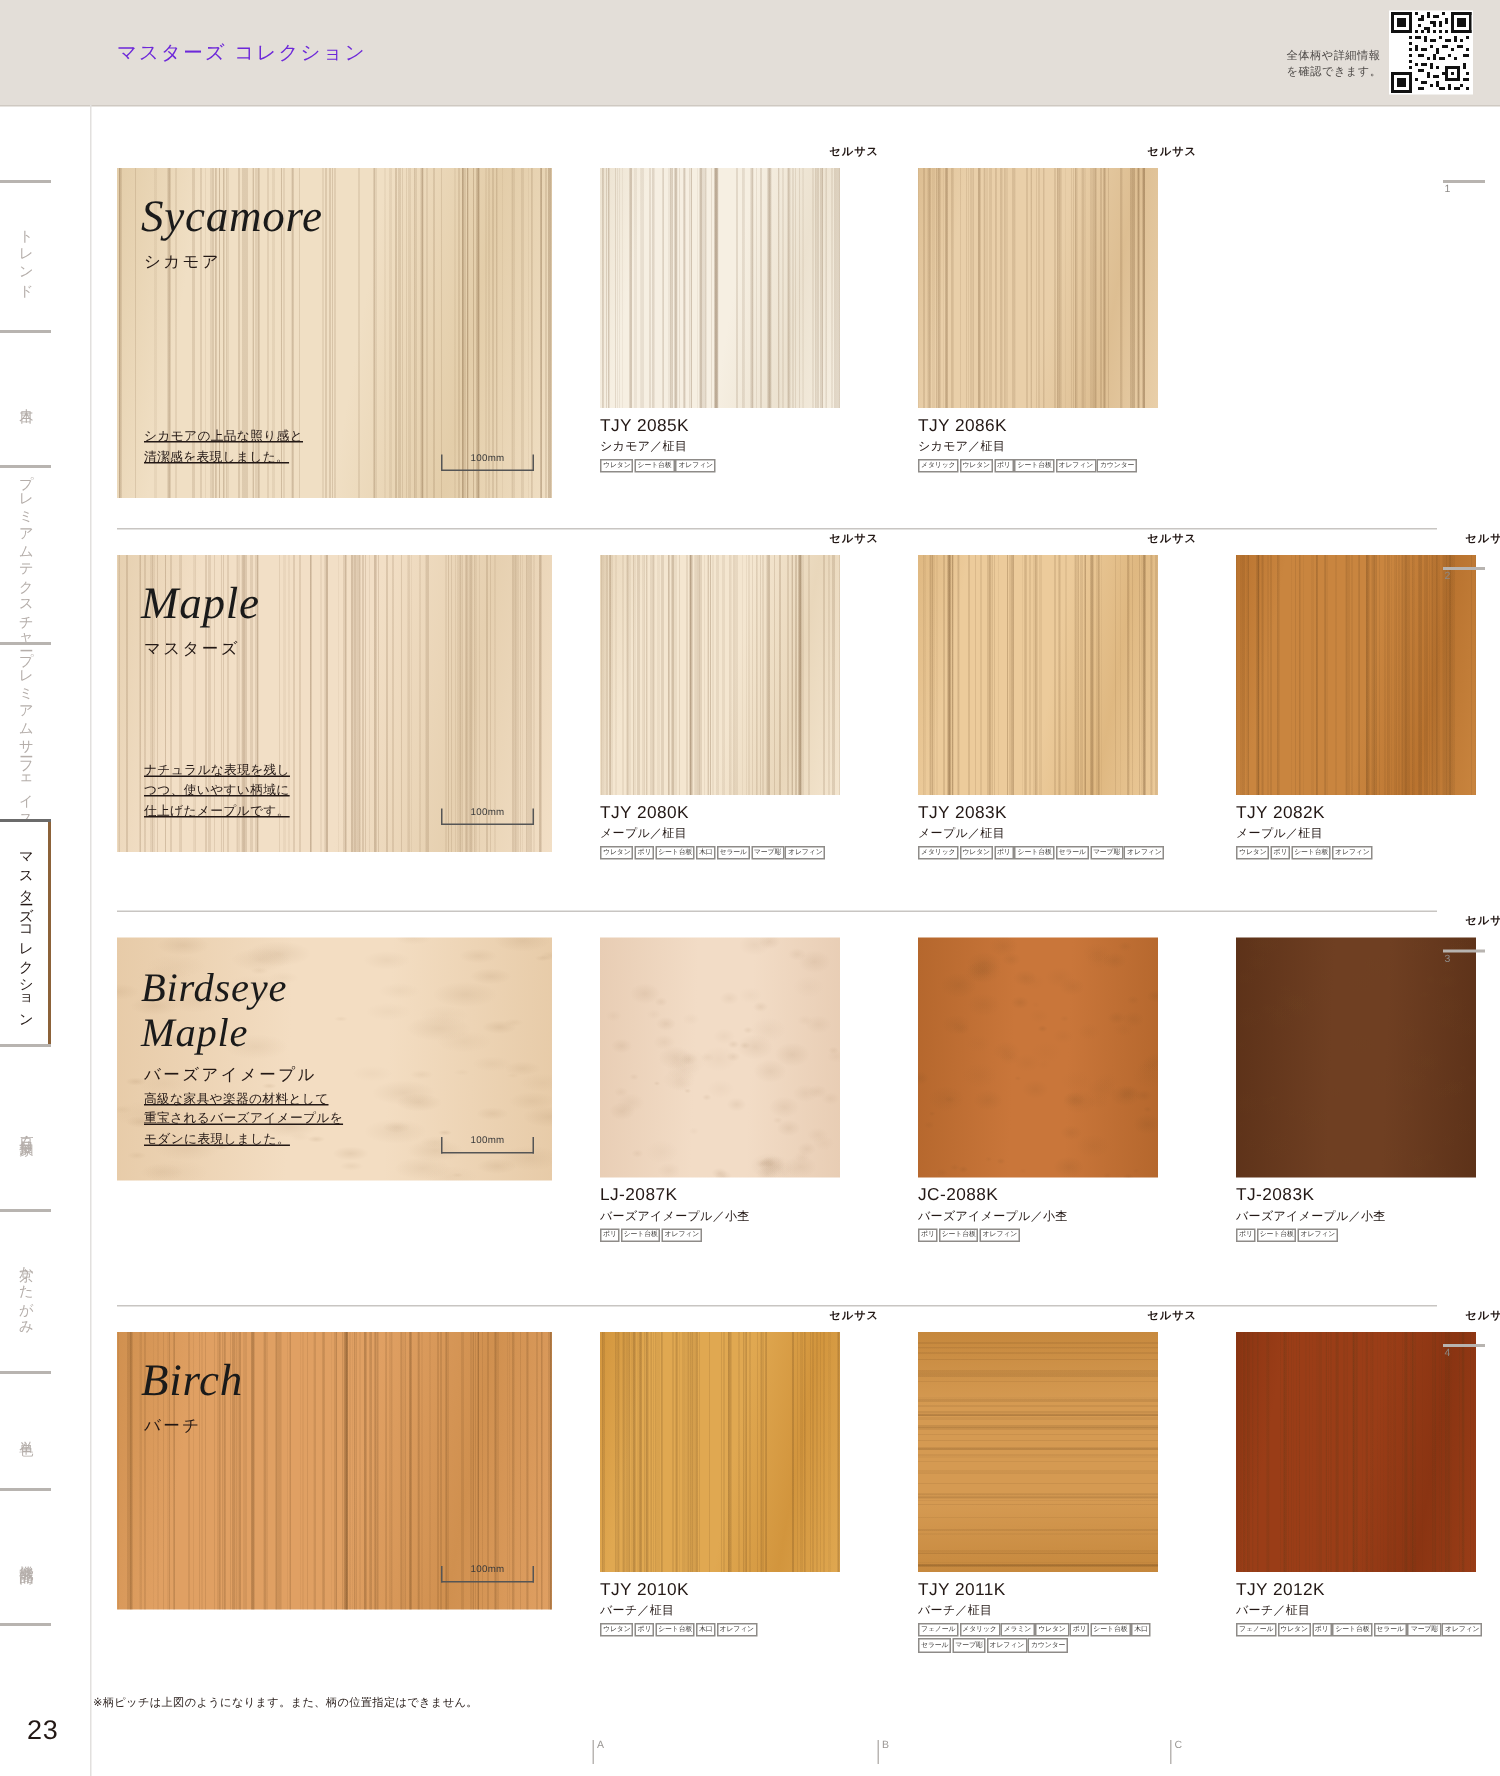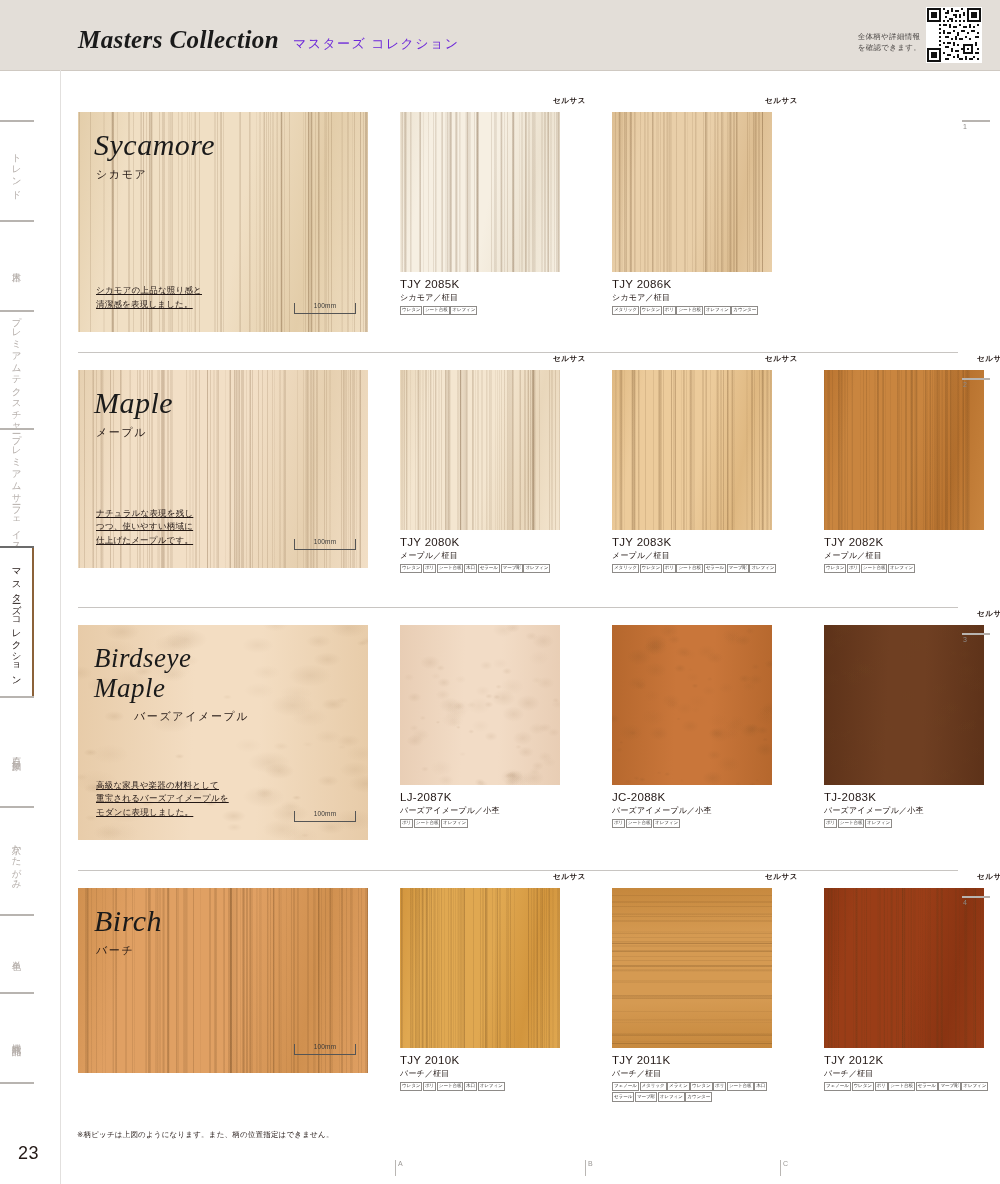--- a/index.html
+++ b/index.html
@@ -105,32 +105,31 @@
     padding:1.4px 1px 1.4px; margin:0 .6px .8px 0;
     white-space:nowrap; background:#fff;
   }
 
   
   .rmark { position:absolute; right:8px; width:30px; }
   .rmark .bar { width:28px; height:2px; background:#b8b4b0; }
   .rmark .num { font-size:7px; color:#8d8a87; margin-top:1px; padding-left:1px; }
 
   
-  .footnote { position:absolute; left:62px; bottom:44px; font-size:7.5px; color:#231815; letter-spacing:.2px;padding-left:15px; }
+  .footnote { position:absolute; left:62px; bottom:44px; font-size:7.5px; color:#231815; letter-spacing:.2px; }
   .pageno { position:absolute; left:18px; bottom:20px; font-size:18px; color:#231815; letter-spacing:.5px; }
   .cmark { position:absolute; bottom:8px; display:flex; align-items:flex-start; }
   .cmark .tick { width:1px; height:16px; background:#b9b6b3; }
   .cmark .lbl { font-size:7px; color:#9a9794; margin-left:2px; }
 </style>
 </head>
 <body>
 
 <div class="header">
   <div class="header-inner">
-    <span class="brand-en">Masters Collection</span>
     <span class="brand-jp">マスターズ コレクション</span>
   </div>
   <div class="qr-block">
     <div class="qr-cap">全体柄や詳細情報
 を確認できます。</div>
     <div class="qr">
       <svg width="54" height="54" viewBox="0 0 27 27" shape-rendering="crispEdges">
         <rect width="27" height="27" fill="#fff"></rect>
         <g fill="#111">
 
@@ -305,21 +304,21 @@
             <span class="tag">カウンター</span>
           </div>
         </div>
       </div>
     </div>
     <div class="row-rule" style="top: 607px;"></div>
     <div class="row" style="top: 370px;">
       <div class="hero" style="height: 198px;">
         <div class="hero-img" style="background: linear-gradient(90deg, transparent 97.07%, rgba(90, 55, 20, 0.11) 97.07%, rgba(90, 55, 20, 0.11) calc(97.07% + 1.84px), transparent calc(97.07% + 1.84px)), linear-gradient(90deg, transparent 90.69%, rgba(90, 55, 20, 0.13) 90.69%, rgba(90, 55, 20, 0.13) calc(90.69% + 1.49px), transparent calc(90.69% + 1.49px)), linear-gradient(90deg, transparent 78.64%, rgba(90, 55, 20, 0.1) 78.64%, rgba(90, 55, 20, 0.1) calc(78.64% + 0.39px), transparent calc(78.64% + 0.39px)), linear-gradient(90deg, transparent 27.26%, rgba(90, 55, 20, 0.06) 27.26%, rgba(90, 55, 20, 0.06) calc(27.26% + 1.28px), transparent calc(27.26% + 1.28px)), linear-gradient(90deg, transparent 57.05%, rgba(90, 55, 20, 0.145) 57.05%, rgba(90, 55, 20, 0.145) calc(57.05% + 0.75px), transparent calc(57.05% + 0.75px)), linear-gradient(90deg, transparent 14.61%, rgba(90, 55, 20, 0.114) 14.61%, rgba(90, 55, 20, 0.114) calc(14.61% + 1.21px), transparent calc(14.61% + 1.21px)), linear-gradient(90deg, transparent 71.05%, rgba(90, 55, 20, 0.137) 71.05%, rgba(90, 55, 20, 0.137) calc(71.05% + 1.8px), transparent calc(71.05% + 1.8px)), linear-gradient(90deg, transparent 32.25%, rgba(90, 55, 20, 0.086) 32.25%, rgba(90, 55, 20, 0.086) calc(32.25% + 1.04px), transparent calc(32.25% + 1.04px)), linear-gradient(90deg, transparent 61.91%, rgba(90, 55, 20, 0.145) 61.91%, rgba(90, 55, 20, 0.145) calc(61.91% + 1.23px), transparent calc(61.91% + 1.23px)), linear-gradient(90deg, transparent 80.29%, rgba(90, 55, 20, 0.07) 80.29%, rgba(90, 55, 20, 0.07) calc(80.29% + 0.96px), transparent calc(80.29% + 0.96px)), linear-gradient(90deg, transparent 39.4%, rgba(90, 55, 20, 0.055) 39.4%, rgba(90, 55, 20, 0.055) calc(39.4% + 1.32px), transparent calc(39.4% + 1.32px)), linear-gradient(90deg, transparent 76.11%, rgba(90, 55, 20, 0.145) 76.11%, rgba(90, 55, 20, 0.145) calc(76.11% + 0.63px), transparent calc(76.11% + 0.63px)), linear-gradient(90deg, transparent 95.7%, rgba(90, 55, 20, 0.06) 95.7%, rgba(90, 55, 20, 0.06) calc(95.7% + 1.3px), transparent calc(95.7% + 1.3px)), linear-gradient(90deg, transparent 81.12%, rgba(90, 55, 20, 0.06) 81.12%, rgba(90, 55, 20, 0.06) calc(81.12% + 1.8px), transparent calc(81.12% + 1.8px)), linear-gradient(90deg, transparent 53.81%, rgba(90, 55, 20, 0.11) 53.81%, rgba(90, 55, 20, 0.11) calc(53.81% + 1.33px), transparent calc(53.81% + 1.33px)), linear-gradient(90deg, transparent 37.14%, rgba(90, 55, 20, 0.1) 37.14%, rgba(90, 55, 20, 0.1) calc(37.14% + 1.04px), transparent calc(37.14% + 1.04px)), linear-gradient(90deg, transparent 11.11%, rgba(90, 55, 20, 0.07) 11.11%, rgba(90, 55, 20, 0.07) calc(11.11% + 0.36px), transparent calc(11.11% + 0.36px)), linear-gradient(90deg, transparent 97.29%, rgba(90, 55, 20, 0.114) 97.29%, rgba(90, 55, 20, 0.114) calc(97.29% + 0.61px), transparent calc(97.29% + 0.61px)), linear-gradient(90deg, transparent 52.43%, rgba(90, 55, 20, 0.114) 52.43%, rgba(90, 55, 20, 0.114) calc(52.43% + 1.38px), transparent calc(52.43% + 1.38px)), linear-gradient(90deg, transparent 47.9%, rgba(90, 55, 20, 0.118) 47.9%, rgba(90, 55, 20, 0.118) calc(47.9% + 1.46px), transparent calc(47.9% + 1.46px)), linear-gradient(90deg, transparent 6.11%, rgba(90, 55, 20, 0.118) 6.11%, rgba(90, 55, 20, 0.118) calc(6.11% + 1.33px), transparent calc(6.11% + 1.33px)), linear-gradient(90deg, transparent 44.33%, rgba(90, 55, 20, 0.14) 44.33%, rgba(90, 55, 20, 0.14) calc(44.33% + 0.95px), transparent calc(44.33% + 0.95px)), linear-gradient(90deg, transparent 63.29%, rgba(90, 55, 20, 0.118) 63.29%, rgba(90, 55, 20, 0.118) calc(63.29% + 1px), transparent calc(63.29% + 1px)), linear-gradient(90deg, transparent 5.31%, rgba(90, 55, 20, 0.086) 5.31%, rgba(90, 55, 20, 0.086) calc(5.31% + 0.63px), transparent calc(5.31% + 0.63px)), linear-gradient(90deg, transparent 82.45%, rgba(90, 55, 20, 0.055) 82.45%, rgba(90, 55, 20, 0.055) calc(82.45% + 1.05px), transparent calc(82.45% + 1.05px)), linear-gradient(90deg, transparent 60.38%, rgba(90, 55, 20, 0.106) 60.38%, rgba(90, 55, 20, 0.106) calc(60.38% + 0.31px), transparent calc(60.38% + 0.31px)), linear-gradient(90deg, transparent 91.35%, rgba(90, 55, 20, 0.098) 91.35%, rgba(90, 55, 20, 0.098) calc(91.35% + 1.65px), transparent calc(91.35% + 1.65px)), linear-gradient(90deg, transparent 23.95%, rgba(90, 55, 20, 0.133) 23.95%, rgba(90, 55, 20, 0.133) calc(23.95% + 0.81px), transparent calc(23.95% + 0.81px)), linear-gradient(90deg, transparent 66.98%, rgba(90, 55, 20, 0.1) 66.98%, rgba(90, 55, 20, 0.1) calc(66.98% + 1.15px), transparent calc(66.98% + 1.15px)), linear-gradient(90deg, transparent 40.47%, rgba(90, 55, 20, 0.125) 40.47%, rgba(90, 55, 20, 0.125) calc(40.47% + 1.33px), transparent calc(40.47% + 1.33px)), linear-gradient(90deg, transparent 59.13%, rgba(90, 55, 20, 0.094) 59.13%, rgba(90, 55, 20, 0.094) calc(59.13% + 1.19px), transparent calc(59.13% + 1.19px)), linear-gradient(90deg, transparent 7.7%, rgba(90, 55, 20, 0.086) 7.7%, rgba(90, 55, 20, 0.086) calc(7.7% + 1.78px), transparent calc(7.7% + 1.78px)), linear-gradient(90deg, transparent 20.94%, rgba(90, 55, 20, 0.106) 20.94%, rgba(90, 55, 20, 0.106) calc(20.94% + 1.81px), transparent calc(20.94% + 1.81px)), linear-gradient(90deg, transparent 20.27%, rgba(90, 55, 20, 0.13) 20.27%, rgba(90, 55, 20, 0.13) calc(20.27% + 0.9px), transparent calc(20.27% + 0.9px)), linear-gradient(90deg, transparent 55.59%, rgba(90, 55, 20, 0.082) 55.59%, rgba(90, 55, 20, 0.082) calc(55.59% + 1.21px), transparent calc(55.59% + 1.21px)), linear-gradient(90deg, transparent 51.9%, rgba(90, 55, 20, 0.11) 51.9%, rgba(90, 55, 20, 0.11) calc(51.9% + 1.62px), transparent calc(51.9% + 1.62px)), linear-gradient(90deg, transparent 78.79%, rgba(90, 55, 20, 0.11) 78.79%, rgba(90, 55, 20, 0.11) calc(78.79% + 1.01px), transparent calc(78.79% + 1.01px)), linear-gradient(90deg, transparent 77.61%, rgba(90, 55, 20, 0.08) 77.61%, rgba(90, 55, 20, 0.08) calc(77.61% + 0.71px), transparent calc(77.61% + 0.71px)), linear-gradient(90deg, transparent 10.93%, rgba(90, 55, 20, 0.14) 10.93%, rgba(90, 55, 20, 0.14) calc(10.93% + 0.89px), transparent calc(10.93% + 0.89px)), linear-gradient(90deg, transparent 50.82%, rgba(90, 55, 20, 0.05) 50.82%, rgba(90, 55, 20, 0.05) calc(50.82% + 0.66px), transparent calc(50.82% + 0.66px)), linear-gradient(90deg, transparent 93.14%, rgba(90, 55, 20, 0.055) 93.14%, rgba(90, 55, 20, 0.055) calc(93.14% + 0.83px), transparent calc(93.14% + 0.83px)), linear-gradient(90deg, transparent 84.72%, rgba(90, 55, 20, 0.133) 84.72%, rgba(90, 55, 20, 0.133) calc(84.72% + 1.32px), transparent calc(84.72% + 1.32px)), linear-gradient(90deg, transparent 91.4%, rgba(90, 55, 20, 0.063) 91.4%, rgba(90, 55, 20, 0.063) calc(91.4% + 1px), transparent calc(91.4% + 1px)), linear-gradient(90deg, transparent 54.5%, rgba(90, 55, 20, 0.11) 54.5%, rgba(90, 55, 20, 0.11) calc(54.5% + 1.75px), transparent calc(54.5% + 1.75px)), linear-gradient(90deg, transparent 70.7%, rgba(90, 55, 20, 0.067) 70.7%, rgba(90, 55, 20, 0.067) calc(70.7% + 0.96px), transparent calc(70.7% + 0.96px)), linear-gradient(90deg, transparent 85.64%, rgba(90, 55, 20, 0.114) 85.64%, rgba(90, 55, 20, 0.114) calc(85.64% + 1.03px), transparent calc(85.64% + 1.03px)), linear-gradient(90deg, transparent 66.77%, rgba(90, 55, 20, 0.063) 66.77%, rgba(90, 55, 20, 0.063) calc(66.77% + 0.7px), transparent calc(66.77% + 0.7px)), linear-gradient(90deg, transparent 9.18%, rgba(90, 55, 20, 0.133) 9.18%, rgba(90, 55, 20, 0.133) calc(9.18% + 0.68px), transparent calc(9.18% + 0.68px)), linear-gradient(90deg, transparent 38.22%, rgba(90, 55, 20, 0.055) 38.22%, rgba(90, 55, 20, 0.055) calc(38.22% + 1.68px), transparent calc(38.22% + 1.68px)), linear-gradient(90deg, transparent 92.56%, rgba(90, 55, 20, 0.09) 92.56%, rgba(90, 55, 20, 0.09) calc(92.56% + 1px), transparent calc(92.56% + 1px)), linear-gradient(90deg, transparent 0.29%, rgba(90, 55, 20, 0.06) 0.29%, rgba(90, 55, 20, 0.06) calc(0.29% + 1.13px), transparent calc(0.29% + 1.13px)), linear-gradient(90deg, transparent 37.18%, rgba(90, 55, 20, 0.063) 37.18%, rgba(90, 55, 20, 0.063) calc(37.18% + 0.41px), transparent calc(37.18% + 0.41px)), linear-gradient(90deg, transparent 59.16%, rgba(90, 55, 20, 0.12) 59.16%, rgba(90, 55, 20, 0.12) calc(59.16% + 1.84px), transparent calc(59.16% + 1.84px)), linear-gradient(90deg, transparent 28.52%, rgba(90, 55, 20, 0.06) 28.52%, rgba(90, 55, 20, 0.06) calc(28.52% + 1.37px), transparent calc(28.52% + 1.37px)), linear-gradient(90deg, transparent 54.4%, rgba(90, 55, 20, 0.08) 54.4%, rgba(90, 55, 20, 0.08) calc(54.4% + 1.67px), transparent calc(54.4% + 1.67px)), linear-gradient(90deg, transparent 78.85%, rgba(90, 55, 20, 0.06) 78.85%, rgba(90, 55, 20, 0.06) calc(78.85% + 1.39px), transparent calc(78.85% + 1.39px)), linear-gradient(90deg, transparent 47.54%, rgba(90, 55, 20, 0.075) 47.54%, rgba(90, 55, 20, 0.075) calc(47.54% + 0.66px), transparent calc(47.54% + 0.66px)), linear-gradient(90deg, transparent 22.34%, rgba(90, 55, 20, 0.114) 22.34%, rgba(90, 55, 20, 0.114) calc(22.34% + 0.88px), transparent calc(22.34% + 0.88px)), linear-gradient(90deg, transparent 93.96%, rgba(90, 55, 20, 0.145) 93.96%, rgba(90, 55, 20, 0.145) calc(93.96% + 0.76px), transparent calc(93.96% + 0.76px)), linear-gradient(90deg, transparent 94.33%, rgba(90, 55, 20, 0.094) 94.33%, rgba(90, 55, 20, 0.094) calc(94.33% + 1.74px), transparent calc(94.33% + 1.74px)), linear-gradient(90deg, transparent 28.97%, rgba(90, 55, 20, 0.094) 28.97%, rgba(90, 55, 20, 0.094) calc(28.97% + 1.49px), transparent calc(28.97% + 1.49px)), linear-gradient(90deg, transparent 53.81%, rgba(90, 55, 20, 0.1) 53.81%, rgba(90, 55, 20, 0.1) calc(53.81% + 1.71px), transparent calc(53.81% + 1.71px)), linear-gradient(90deg, transparent 78.23%, rgba(90, 55, 20, 0.067) 78.23%, rgba(90, 55, 20, 0.067) calc(78.23% + 0.89px), transparent calc(78.23% + 0.89px)), linear-gradient(90deg, transparent 12.24%, rgba(90, 55, 20, 0.12) 12.24%, rgba(90, 55, 20, 0.12) calc(12.24% + 1px), transparent calc(12.24% + 1px)), linear-gradient(90deg, transparent 29.36%, rgba(90, 55, 20, 0.137) 29.36%, rgba(90, 55, 20, 0.137) calc(29.36% + 1.46px), transparent calc(29.36% + 1.46px)), linear-gradient(90deg, transparent 4.99%, rgba(90, 55, 20, 0.094) 4.99%, rgba(90, 55, 20, 0.094) calc(4.99% + 1.26px), transparent calc(4.99% + 1.26px)), linear-gradient(90deg, transparent 80.92%, rgba(90, 55, 20, 0.106) 80.92%, rgba(90, 55, 20, 0.106) calc(80.92% + 1.69px), transparent calc(80.92% + 1.69px)), linear-gradient(90deg, transparent 8.44%, rgba(90, 55, 20, 0.07) 8.44%, rgba(90, 55, 20, 0.07) calc(8.44% + 0.95px), transparent calc(8.44% + 0.95px)), linear-gradient(90deg, transparent 44.4%, rgba(90, 55, 20, 0.145) 44.4%, rgba(90, 55, 20, 0.145) calc(44.4% + 1.34px), transparent calc(44.4% + 1.34px)), linear-gradient(90deg, transparent 57.83%, rgba(90, 55, 20, 0.08) 57.83%, rgba(90, 55, 20, 0.08) calc(57.83% + 0.89px), transparent calc(57.83% + 0.89px)), linear-gradient(90deg, transparent 48.14%, rgba(90, 55, 20, 0.145) 48.14%, rgba(90, 55, 20, 0.145) calc(48.14% + 0.94px), transparent calc(48.14% + 0.94px)), linear-gradient(90deg, transparent 79.32%, rgba(90, 55, 20, 0.094) 79.32%, rgba(90, 55, 20, 0.094) calc(79.32% + 0.95px), transparent calc(79.32% + 0.95px)), linear-gradient(90deg, transparent 17.53%, rgba(90, 55, 20, 0.067) 17.53%, rgba(90, 55, 20, 0.067) calc(17.53% + 1.01px), transparent calc(17.53% + 1.01px)), linear-gradient(90deg, transparent 86.56%, rgba(90, 55, 20, 0.06) 86.56%, rgba(90, 55, 20, 0.06) calc(86.56% + 1.78px), transparent calc(86.56% + 1.78px)), linear-gradient(90deg, transparent 56.24%, rgba(90, 55, 20, 0.14) 56.24%, rgba(90, 55, 20, 0.14) calc(56.24% + 1.73px), transparent calc(56.24% + 1.73px)), linear-gradient(90deg, transparent 28.75%, rgba(90, 55, 20, 0.13) 28.75%, rgba(90, 55, 20, 0.13) calc(28.75% + 1.76px), transparent calc(28.75% + 1.76px)), linear-gradient(90deg, transparent 67.56%, rgba(90, 55, 20, 0.06) 67.56%, rgba(90, 55, 20, 0.06) calc(67.56% + 0.82px), transparent calc(67.56% + 0.82px)), linear-gradient(90deg, transparent 27.68%, rgba(90, 55, 20, 0.075) 27.68%, rgba(90, 55, 20, 0.075) calc(27.68% + 1.84px), transparent calc(27.68% + 1.84px)), linear-gradient(90deg, transparent 8.21%, rgba(90, 55, 20, 0.063) 8.21%, rgba(90, 55, 20, 0.063) calc(8.21% + 1.14px), transparent calc(8.21% + 1.14px)), linear-gradient(90deg, transparent 31.78%, rgba(90, 55, 20, 0.1) 31.78%, rgba(90, 55, 20, 0.1) calc(31.78% + 1.75px), transparent calc(31.78% + 1.75px)), linear-gradient(90deg, transparent 82.02%, rgba(90, 55, 20, 0.055) 82.02%, rgba(90, 55, 20, 0.055) calc(82.02% + 0.87px), transparent calc(82.02% + 0.87px)), linear-gradient(90deg, transparent 52.39%, rgba(90, 55, 20, 0.145) 52.39%, rgba(90, 55, 20, 0.145) calc(52.39% + 0.7px), transparent calc(52.39% + 0.7px)), linear-gradient(90deg, transparent 94.98%, rgba(90, 55, 20, 0.106) 94.98%, rgba(90, 55, 20, 0.106) calc(94.98% + 1.49px), transparent calc(94.98% + 1.49px)), linear-gradient(90deg, transparent 8.71%, rgba(90, 55, 20, 0.06) 8.71%, rgba(90, 55, 20, 0.06) calc(8.71% + 0.39px), transparent calc(8.71% + 0.39px)), linear-gradient(90deg, transparent 8%, rgba(90, 55, 20, 0.09) 8%, rgba(90, 55, 20, 0.09) calc(8% + 0.49px), transparent calc(8% + 0.49px)), linear-gradient(90deg, transparent 76.76%, rgba(90, 55, 20, 0.118) 76.76%, rgba(90, 55, 20, 0.118) calc(76.76% + 0.5px), transparent calc(76.76% + 0.5px)), linear-gradient(90deg, transparent 2.09%, rgba(90, 55, 20, 0.14) 2.09%, rgba(90, 55, 20, 0.14) calc(2.09% + 1.28px), transparent calc(2.09% + 1.28px)), linear-gradient(90deg, transparent 80.46%, rgba(90, 55, 20, 0.05) 80.46%, rgba(90, 55, 20, 0.05) calc(80.46% + 1.3px), transparent calc(80.46% + 1.3px)), linear-gradient(90deg, transparent 24.38%, rgba(90, 55, 20, 0.145) 24.38%, rgba(90, 55, 20, 0.145) calc(24.38% + 0.96px), transparent calc(24.38% + 0.96px)), linear-gradient(90deg, transparent 69.47%, rgba(90, 55, 20, 0.08) 69.47%, rgba(90, 55, 20, 0.08) calc(69.47% + 1.51px), transparent calc(69.47% + 1.51px)), linear-gradient(90deg, transparent 32.29%, rgba(90, 55, 20, 0.106) 32.29%, rgba(90, 55, 20, 0.106) calc(32.29% + 0.37px), transparent calc(32.29% + 0.37px)), linear-gradient(90deg, transparent 59.97%, rgba(90, 55, 20, 0.14) 59.97%, rgba(90, 55, 20, 0.14) calc(59.97% + 0.76px), transparent calc(59.97% + 0.76px)), linear-gradient(90deg, transparent 18.02%, rgba(90, 55, 20, 0.1) 18.02%, rgba(90, 55, 20, 0.1) calc(18.02% + 0.72px), transparent calc(18.02% + 0.72px)), linear-gradient(90deg, transparent 46.66%, rgba(90, 55, 20, 0.063) 46.66%, rgba(90, 55, 20, 0.063) calc(46.66% + 1.39px), transparent calc(46.66% + 1.39px)), linear-gradient(90deg, transparent 14.32%, rgba(90, 55, 20, 0.1) 14.32%, rgba(90, 55, 20, 0.1) calc(14.32% + 1.21px), transparent calc(14.32% + 1.21px)), linear-gradient(90deg, transparent 65.28%, rgba(90, 55, 20, 0.14) 65.28%, rgba(90, 55, 20, 0.14) calc(65.28% + 0.42px), transparent calc(65.28% + 0.42px)), linear-gradient(90deg, transparent 80.1%, rgba(90, 55, 20, 0.114) 80.1%, rgba(90, 55, 20, 0.114) calc(80.1% + 0.81px), transparent calc(80.1% + 0.81px)), linear-gradient(90deg, transparent 0.36%, rgba(90, 55, 20, 0.075) 0.36%, rgba(90, 55, 20, 0.075) calc(0.36% + 1.12px), transparent calc(0.36% + 1.12px)), linear-gradient(90deg, transparent 88.27%, rgba(90, 55, 20, 0.114) 88.27%, rgba(90, 55, 20, 0.114) calc(88.27% + 0.31px), transparent calc(88.27% + 0.31px)), linear-gradient(90deg, transparent 96.97%, rgba(90, 55, 20, 0.094) 96.97%, rgba(90, 55, 20, 0.094) calc(96.97% + 0.72px), transparent calc(96.97% + 0.72px)), linear-gradient(90deg, transparent 60.87%, rgba(90, 55, 20, 0.14) 60.87%, rgba(90, 55, 20, 0.14) calc(60.87% + 0.41px), transparent calc(60.87% + 0.41px)), linear-gradient(90deg, transparent 25.27%, rgba(90, 55, 20, 0.114) 25.27%, rgba(90, 55, 20, 0.114) calc(25.27% + 1.45px), transparent calc(25.27% + 1.45px)), linear-gradient(90deg, transparent 81.98%, rgba(90, 55, 20, 0.067) 81.98%, rgba(90, 55, 20, 0.067) calc(81.98% + 1.81px), transparent calc(81.98% + 1.81px)), linear-gradient(90deg, transparent 41.84%, rgba(90, 55, 20, 0.12) 41.84%, rgba(90, 55, 20, 0.12) calc(41.84% + 1.12px), transparent calc(41.84% + 1.12px)), linear-gradient(90deg, transparent 30.68%, rgba(90, 55, 20, 0.114) 30.68%, rgba(90, 55, 20, 0.114) calc(30.68% + 1.53px), transparent calc(30.68% + 1.53px)), linear-gradient(90deg, transparent 75.48%, rgba(90, 55, 20, 0.07) 75.48%, rgba(90, 55, 20, 0.07) calc(75.48% + 1.08px), transparent calc(75.48% + 1.08px)), linear-gradient(90deg, transparent 45.67%, rgba(90, 55, 20, 0.137) 45.67%, rgba(90, 55, 20, 0.137) calc(45.67% + 0.35px), transparent calc(45.67% + 0.35px)), linear-gradient(90deg, transparent 91.95%, rgba(90, 55, 20, 0.075) 91.95%, rgba(90, 55, 20, 0.075) calc(91.95% + 1.37px), transparent calc(91.95% + 1.37px)), linear-gradient(90deg, transparent 83.28%, rgba(90, 55, 20, 0.07) 83.28%, rgba(90, 55, 20, 0.07) calc(83.28% + 0.56px), transparent calc(83.28% + 0.56px)), linear-gradient(90deg, transparent 55.15%, rgba(90, 55, 20, 0.125) 55.15%, rgba(90, 55, 20, 0.125) calc(55.15% + 1.75px), transparent calc(55.15% + 1.75px)), linear-gradient(100deg, rgb(230, 208, 176) 0%, rgb(242, 223, 198) 18%, rgb(242, 223, 198) 55%, rgb(230, 208, 176) 78%, rgb(242, 223, 198) 100%);"></div>
         <div class="hero-title" style="white-space: pre-line;">Maple</div>
-        <div class="hero-sub" style="top: 55px;">メープル</div>
+        <div class="hero-sub" style="top: 55px;">マスターズ</div>
         <div class="hero-desc">ナチュラルな表現を残し
 つつ、使いやすい柄域に
 仕上げたメープルです。</div>
         <div class="scalebar">
           <span>100mm</span>
         </div>
       </div>
       <div class="swatches">
         <div class="cell">
           <div class="cell-brand">セルサス</div>
@@ -360,25 +359,25 @@
             <span class="tag">ウレタン</span>
             <span class="tag">ポリ</span>
             <span class="tag">シート台板</span>
             <span class="tag">オレフィン</span>
           </div>
         </div>
       </div>
     </div>
     <div class="row-rule" style="top: 870px;"></div>
     <div class="row" style="top: 625px;">
-      <div class="hero" style="height: 215px; padding-left: 16px;">
+      <div class="hero" style="height: 162px; padding-left: 16px;">
         <div class="hero-img" style="background: radial-gradient(10.4% 7.3% at 18% 25.8%, rgba(110, 70, 30, 0.06) 0%, transparent 70%), radial-gradient(6.2% 4.3% at 68.1% 0%, rgba(110, 70, 30, 0.06) 0%, transparent 70%), radial-gradient(10.4% 7.3% at 64% 79.8%, rgba(110, 70, 30, 0.07) 0%, transparent 70%), radial-gradient(7.8% 5.5% at 62% 9.4%, rgba(110, 70, 30, 0.06) 0%, transparent 70%), radial-gradient(6.9% 4.8% at 85.9% 16%, rgba(110, 70, 30, 0.082) 0%, transparent 70%), radial-gradient(8.8% 6.2% at 99.4% 73.8%, rgba(110, 70, 30, 0.082) 0%, transparent 70%), radial-gradient(8.2% 5.7% at 75.2% 32%, rgba(110, 70, 30, 0.035) 0%, transparent 70%), radial-gradient(3.9% 2.7% at 53.9% 94.1%, rgba(110, 70, 30, 0.063) 0%, transparent 70%), radial-gradient(10.5% 7.3% at 65.9% 63.9%, rgba(110, 70, 30, 0.08) 0%, transparent 70%), radial-gradient(9% 6.3% at 76.8% 98.4%, rgba(110, 70, 30, 0.035) 0%, transparent 70%), radial-gradient(6.9% 4.8% at 0.3% 22.3%, rgba(110, 70, 30, 0.067) 0%, transparent 70%), radial-gradient(7.8% 5.5% at 97.8% 59.8%, rgba(110, 70, 30, 0.04) 0%, transparent 70%), radial-gradient(4.6% 3.2% at 22.6% 21.6%, rgba(110, 70, 30, 0.082) 0%, transparent 70%), radial-gradient(2.1% 1.5% at 91% 56.8%, rgba(110, 70, 30, 0.035) 0%, transparent 70%), radial-gradient(10.6% 7.4% at 32% 45%, rgba(110, 70, 30, 0.063) 0%, transparent 70%), radial-gradient(10.6% 7.4% at 37.2% 6.7%, rgba(110, 70, 30, 0.09) 0%, transparent 70%), radial-gradient(3.6% 2.5% at 42% 82.1%, rgba(110, 70, 30, 0.03) 0%, transparent 70%), radial-gradient(10.9% 7.6% at 6.2% 72.6%, rgba(110, 70, 30, 0.035) 0%, transparent 70%), radial-gradient(3.9% 2.7% at 70% 56.4%, rgba(110, 70, 30, 0.055) 0%, transparent 70%), radial-gradient(3.4% 2.4% at 23.9% 82.8%, rgba(110, 70, 30, 0.09) 0%, transparent 70%), radial-gradient(3.1% 2.2% at 91.2% 35%, rgba(110, 70, 30, 0.047) 0%, transparent 70%), radial-gradient(9.4% 6.6% at 11% 60.1%, rgba(110, 70, 30, 0.04) 0%, transparent 70%), radial-gradient(5.4% 3.8% at 86.3% 72.5%, rgba(110, 70, 30, 0.08) 0%, transparent 70%), radial-gradient(3.8% 2.7% at 99.9% 7.5%, rgba(110, 70, 30, 0.063) 0%, transparent 70%), radial-gradient(10.4% 7.3% at 95% 90.8%, rgba(110, 70, 30, 0.067) 0%, transparent 70%), radial-gradient(7.6% 5.3% at 62.4% 30.5%, rgba(110, 70, 30, 0.04) 0%, transparent 70%), radial-gradient(9.4% 6.6% at 70.2% 95%, rgba(110, 70, 30, 0.067) 0%, transparent 70%), radial-gradient(9.8% 6.9% at 33% 9.1%, rgba(110, 70, 30, 0.075) 0%, transparent 70%), radial-gradient(5.2% 3.6% at 5.6% 75.9%, rgba(110, 70, 30, 0.09) 0%, transparent 70%), radial-gradient(8.6% 6% at 15.2% 3.2%, rgba(110, 70, 30, 0.086) 0%, transparent 70%), radial-gradient(9.2% 6.4% at 93.2% 1.4%, rgba(110, 70, 30, 0.082) 0%, transparent 70%), radial-gradient(6% 4.2% at 53.7% 88.9%, rgba(110, 70, 30, 0.098) 0%, transparent 70%), radial-gradient(10.6% 7.4% at 32% 20.5%, rgba(110, 70, 30, 0.04) 0%, transparent 70%), radial-gradient(6.9% 4.8% at 64.9% 22%, rgba(110, 70, 30, 0.043) 0%, transparent 70%), radial-gradient(6% 4.2% at 93.2% 53.9%, rgba(110, 70, 30, 0.067) 0%, transparent 70%), radial-gradient(4.7% 3.3% at 64.3% 78.1%, rgba(110, 70, 30, 0.075) 0%, transparent 70%), radial-gradient(5.7% 4% at 87.9% 36.9%, rgba(110, 70, 30, 0.094) 0%, transparent 70%), radial-gradient(6.7% 4.7% at 32.7% 23.2%, rgba(110, 70, 30, 0.05) 0%, transparent 70%), radial-gradient(2.3% 1.6% at 51.5% 33.5%, rgba(110, 70, 30, 0.06) 0%, transparent 70%), radial-gradient(3.1% 2.2% at 4.6% 89.7%, rgba(110, 70, 30, 0.063) 0%, transparent 70%), radial-gradient(6.3% 4.4% at 83% 7.6%, rgba(110, 70, 30, 0.075) 0%, transparent 70%), radial-gradient(8.9% 6.2% at 39.8% 78%, rgba(110, 70, 30, 0.086) 0%, transparent 70%), radial-gradient(2.3% 1.6% at 75.4% 80.3%, rgba(110, 70, 30, 0.098) 0%, transparent 70%), radial-gradient(9.1% 6.4% at 10.9% 15.9%, rgba(110, 70, 30, 0.035) 0%, transparent 70%), radial-gradient(3.4% 2.4% at 1.1% 70.8%, rgba(110, 70, 30, 0.047) 0%, transparent 70%), radial-gradient(8% 5.6% at 8.7% 28.1%, rgba(110, 70, 30, 0.086) 0%, transparent 70%), radial-gradient(3.4% 2.4% at 4.3% 59.3%, rgba(110, 70, 30, 0.098) 0%, transparent 70%), radial-gradient(2.9% 2% at 45.8% 83%, rgba(110, 70, 30, 0.098) 0%, transparent 70%), radial-gradient(7.7% 5.4% at 95.4% 67.3%, rgba(110, 70, 30, 0.063) 0%, transparent 70%), radial-gradient(5.2% 3.6% at 38.3% 16.6%, rgba(110, 70, 30, 0.04) 0%, transparent 70%), radial-gradient(2.6% 1.8% at 97.9% 8.5%, rgba(110, 70, 30, 0.075) 0%, transparent 70%), radial-gradient(9.3% 6.5% at 73.2% 87.7%, rgba(110, 70, 30, 0.082) 0%, transparent 70%), radial-gradient(5.1% 3.6% at 12.5% 42.5%, rgba(110, 70, 30, 0.09) 0%, transparent 70%), radial-gradient(7.5% 5.3% at 69.4% 67.9%, rgba(110, 70, 30, 0.098) 0%, transparent 70%), radial-gradient(10.7% 7.5% at 73.9% 37.4%, rgba(110, 70, 30, 0.08) 0%, transparent 70%), radial-gradient(6.5% 4.5% at 86.2% 52%, rgba(110, 70, 30, 0.047) 0%, transparent 70%), radial-gradient(2.4% 1.7% at 35% 61.1%, rgba(110, 70, 30, 0.094) 0%, transparent 70%), radial-gradient(6.8% 4.8% at 58.7% 56%, rgba(110, 70, 30, 0.035) 0%, transparent 70%), radial-gradient(9.1% 6.4% at 79.8% 42.9%, rgba(110, 70, 30, 0.047) 0%, transparent 70%), radial-gradient(7.3% 5.1% at 10.3% 96.5%, rgba(110, 70, 30, 0.055) 0%, transparent 70%), radial-gradient(2% 1.4% at 78.3% 97.8%, rgba(110, 70, 30, 0.05) 0%, transparent 70%), radial-gradient(2.4% 1.7% at 24% 86.3%, rgba(110, 70, 30, 0.098) 0%, transparent 70%), radial-gradient(10% 7% at 13.7% 11.8%, rgba(110, 70, 30, 0.035) 0%, transparent 70%), radial-gradient(10.9% 7.6% at 13.6% 96.7%, rgba(110, 70, 30, 0.03) 0%, transparent 70%), radial-gradient(5% 3.5% at 73.2% 84.1%, rgba(110, 70, 30, 0.047) 0%, transparent 70%), radial-gradient(10.7% 7.5% at 80% 23.5%, rgba(110, 70, 30, 0.08) 0%, transparent 70%), radial-gradient(3% 2.1% at 32.7% 13.7%, rgba(110, 70, 30, 0.06) 0%, transparent 70%), radial-gradient(6.6% 4.6% at 87.3% 94.1%, rgba(110, 70, 30, 0.082) 0%, transparent 70%), radial-gradient(10.8% 7.6% at 16.2% 86.7%, rgba(110, 70, 30, 0.067) 0%, transparent 70%), radial-gradient(2.7% 1.9% at 79.3% 55.5%, rgba(110, 70, 30, 0.035) 0%, transparent 70%), linear-gradient(92deg, rgb(231, 203, 168), rgb(243, 221, 194) 40%, rgb(243, 221, 194) 62%, rgb(231, 203, 168));"></div>
         <div class="hero-title two-line" style="white-space: pre-line;">Birdseye
 Maple</div>
-        <div class="hero-sub" style="top: 84px; margin-left: 38px;">バーズアイメープル</div>
+        <div class="hero-sub" style="top: 84px;">バーズアイメープル</div>
         <div class="hero-desc">高級な家具や楽器の材料として
 重宝されるバーズアイメープルを
 モダンに表現しました。</div>
         <div class="scalebar">
           <span>100mm</span>
         </div>
       </div>
       <div class="swatches">
         <div class="cell">
           <div class="cell-img" style="background: radial-gradient(4.2% 2.9% at 55.5% 49.7%, rgba(110, 70, 30, 0.08) 0%, transparent 70%), radial-gradient(9.1% 6.4% at 76.7% 70.7%, rgba(110, 70, 30, 0.075) 0%, transparent 70%), radial-gradient(10.2% 7.1% at 34.7% 54.8%, rgba(110, 70, 30, 0.043) 0%, transparent 70%), radial-gradient(10.7% 7.5% at 70.1% 38.4%, rgba(110, 70, 30, 0.043) 0%, transparent 70%), radial-gradient(4.6% 3.2% at 85.4% 34.5%, rgba(110, 70, 30, 0.04) 0%, transparent 70%), radial-gradient(5.5% 3.8% at 98.4% 49.5%, rgba(110, 70, 30, 0.04) 0%, transparent 70%), radial-gradient(11% 7.7% at 36.7% 51.6%, rgba(110, 70, 30, 0.035) 0%, transparent 70%), radial-gradient(8.2% 5.7% at 50.3% 63.1%, rgba(110, 70, 30, 0.035) 0%, transparent 70%), radial-gradient(10% 7% at 70.9% 55.7%, rgba(110, 70, 30, 0.08) 0%, transparent 70%), radial-gradient(4.2% 2.9% at 44.7% 49.9%, rgba(110, 70, 30, 0.043) 0%, transparent 70%), radial-gradient(3.2% 2.2% at 97.3% 47%, rgba(110, 70, 30, 0.063) 0%, transparent 70%), radial-gradient(5% 3.5% at 84.3% 91.3%, rgba(110, 70, 30, 0.043) 0%, transparent 70%), radial-gradient(10.7% 7.5% at 49.5% 50.6%, rgba(110, 70, 30, 0.043) 0%, transparent 70%), radial-gradient(5.5% 3.8% at 82.1% 7%, rgba(110, 70, 30, 0.067) 0%, transparent 70%), radial-gradient(10.5% 7.3% at 80.1% 48.8%, rgba(110, 70, 30, 0.09) 0%, transparent 70%), radial-gradient(4.7% 3.3% at 49.8% 98.2%, rgba(110, 70, 30, 0.086) 0%, transparent 70%), radial-gradient(2% 1.4% at 23.7% 60.8%, rgba(110, 70, 30, 0.082) 0%, transparent 70%), radial-gradient(4% 2.8% at 25.4% 26.8%, rgba(110, 70, 30, 0.07) 0%, transparent 70%), radial-gradient(5.1% 3.6% at 51.4% 99.6%, rgba(110, 70, 30, 0.08) 0%, transparent 70%), radial-gradient(9.6% 6.7% at 83.5% 95.6%, rgba(110, 70, 30, 0.075) 0%, transparent 70%), radial-gradient(6.6% 4.6% at 69.6% 98.5%, rgba(110, 70, 30, 0.08) 0%, transparent 70%), radial-gradient(10% 7% at 31.3% 50.1%, rgba(110, 70, 30, 0.082) 0%, transparent 70%), radial-gradient(6.2% 4.3% at 33.8% 61%, rgba(110, 70, 30, 0.03) 0%, transparent 70%), radial-gradient(5.7% 4% at 86.1% 88.1%, rgba(110, 70, 30, 0.067) 0%, transparent 70%), radial-gradient(4.5% 3.1% at 69.9% 93.6%, rgba(110, 70, 30, 0.09) 0%, transparent 70%), radial-gradient(3.1% 2.2% at 39.1% 80.7%, rgba(110, 70, 30, 0.035) 0%, transparent 70%), radial-gradient(3% 2.1% at 74.1% 76.2%, rgba(110, 70, 30, 0.055) 0%, transparent 70%), radial-gradient(3.2% 2.2% at 60.4% 45%, rgba(110, 70, 30, 0.082) 0%, transparent 70%), radial-gradient(3.6% 2.5% at 15.6% 90%, rgba(110, 70, 30, 0.063) 0%, transparent 70%), radial-gradient(7% 4.9% at 28.7% 97.1%, rgba(110, 70, 30, 0.055) 0%, transparent 70%), radial-gradient(7.2% 5% at 78.6% 79.4%, rgba(110, 70, 30, 0.082) 0%, transparent 70%), radial-gradient(4.8% 3.4% at 5.6% 32.7%, rgba(110, 70, 30, 0.04) 0%, transparent 70%), radial-gradient(4.3% 3% at 8.8% 64.4%, rgba(110, 70, 30, 0.05) 0%, transparent 70%), radial-gradient(4.4% 3.1% at 22.4% 32%, rgba(110, 70, 30, 0.035) 0%, transparent 70%), radial-gradient(3.7% 2.6% at 67.4% 94.2%, rgba(110, 70, 30, 0.067) 0%, transparent 70%), radial-gradient(7.7% 5.4% at 9.3% 72.3%, rgba(110, 70, 30, 0.082) 0%, transparent 70%), radial-gradient(9.7% 6.8% at 89.4% 10.1%, rgba(110, 70, 30, 0.08) 0%, transparent 70%), radial-gradient(5.9% 4.1% at 90.7% 64.2%, rgba(110, 70, 30, 0.063) 0%, transparent 70%), radial-gradient(3.5% 2.4% at 55.6% 44.5%, rgba(110, 70, 30, 0.086) 0%, transparent 70%), radial-gradient(9.3% 6.5% at 64.4% 3.1%, rgba(110, 70, 30, 0.06) 0%, transparent 70%), radial-gradient(5.3% 3.7% at 37.1% 50.6%, rgba(110, 70, 30, 0.08) 0%, transparent 70%), radial-gradient(2.8% 2% at 44.5% 66.6%, rgba(110, 70, 30, 0.08) 0%, transparent 70%), radial-gradient(7.6% 5.3% at 85.6% 64.9%, rgba(110, 70, 30, 0.06) 0%, transparent 70%), radial-gradient(10.1% 7.1% at 25.8% 89.3%, rgba(110, 70, 30, 0.035) 0%, transparent 70%), radial-gradient(5.3% 3.7% at 37.9% 34%, rgba(110, 70, 30, 0.035) 0%, transparent 70%), radial-gradient(3% 2.1% at 61.7% 38.6%, rgba(110, 70, 30, 0.08) 0%, transparent 70%), radial-gradient(10.8% 7.6% at 64.6% 45.6%, rgba(110, 70, 30, 0.082) 0%, transparent 70%), radial-gradient(6% 4.2% at 27.5% 36%, rgba(110, 70, 30, 0.086) 0%, transparent 70%), radial-gradient(5.8% 4.1% at 53.9% 25.3%, rgba(110, 70, 30, 0.063) 0%, transparent 70%), radial-gradient(8.8% 6.2% at 77% 97.9%, rgba(110, 70, 30, 0.03) 0%, transparent 70%), radial-gradient(6.4% 4.5% at 90.7% 82.3%, rgba(110, 70, 30, 0.05) 0%, transparent 70%), radial-gradient(9% 6.3% at 18.8% 23.4%, rgba(110, 70, 30, 0.082) 0%, transparent 70%), radial-gradient(6.5% 4.5% at 93.2% 85.7%, rgba(110, 70, 30, 0.035) 0%, transparent 70%), radial-gradient(10.7% 7.5% at 70.2% 95%, rgba(110, 70, 30, 0.082) 0%, transparent 70%), radial-gradient(2.9% 2% at 14.2% 58.1%, rgba(110, 70, 30, 0.06) 0%, transparent 70%), radial-gradient(10% 7% at 32.9% 59.2%, rgba(110, 70, 30, 0.047) 0%, transparent 70%), radial-gradient(10.3% 7.2% at 73.4% 95.7%, rgba(110, 70, 30, 0.04) 0%, transparent 70%), radial-gradient(7% 4.9% at 62.7% 24.1%, rgba(110, 70, 30, 0.035) 0%, transparent 70%), radial-gradient(8.2% 5.7% at 12.8% 68.8%, rgba(110, 70, 30, 0.05) 0%, transparent 70%), radial-gradient(6.6% 4.6% at 26.8% 43.6%, rgba(110, 70, 30, 0.06) 0%, transparent 70%), radial-gradient(4.5% 3.1% at 66.9% 28.9%, rgba(110, 70, 30, 0.082) 0%, transparent 70%), radial-gradient(5.5% 3.8% at 96.1% 67.1%, rgba(110, 70, 30, 0.055) 0%, transparent 70%), radial-gradient(2.1% 1.5% at 36.5% 63.9%, rgba(110, 70, 30, 0.086) 0%, transparent 70%), radial-gradient(7.9% 5.5% at 90.9% 36.2%, rgba(110, 70, 30, 0.06) 0%, transparent 70%), radial-gradient(6.7% 4.7% at 51.7% 41.2%, rgba(110, 70, 30, 0.043) 0%, transparent 70%), radial-gradient(9.5% 6.6% at 86.9% 20.6%, rgba(110, 70, 30, 0.03) 0%, transparent 70%), radial-gradient(7.8% 5.5% at 71.4% 94.8%, rgba(110, 70, 30, 0.082) 0%, transparent 70%), radial-gradient(6% 4.2% at 56.9% 69.6%, rgba(110, 70, 30, 0.08) 0%, transparent 70%), radial-gradient(6.5% 4.5% at 70.6% 1.7%, rgba(110, 70, 30, 0.086) 0%, transparent 70%), radial-gradient(6.3% 4.4% at 9% 45.2%, rgba(110, 70, 30, 0.08) 0%, transparent 70%), linear-gradient(92deg, rgb(232, 205, 180), rgb(242, 220, 198) 40%, rgb(242, 220, 198) 62%, rgb(232, 205, 180));"></div>

